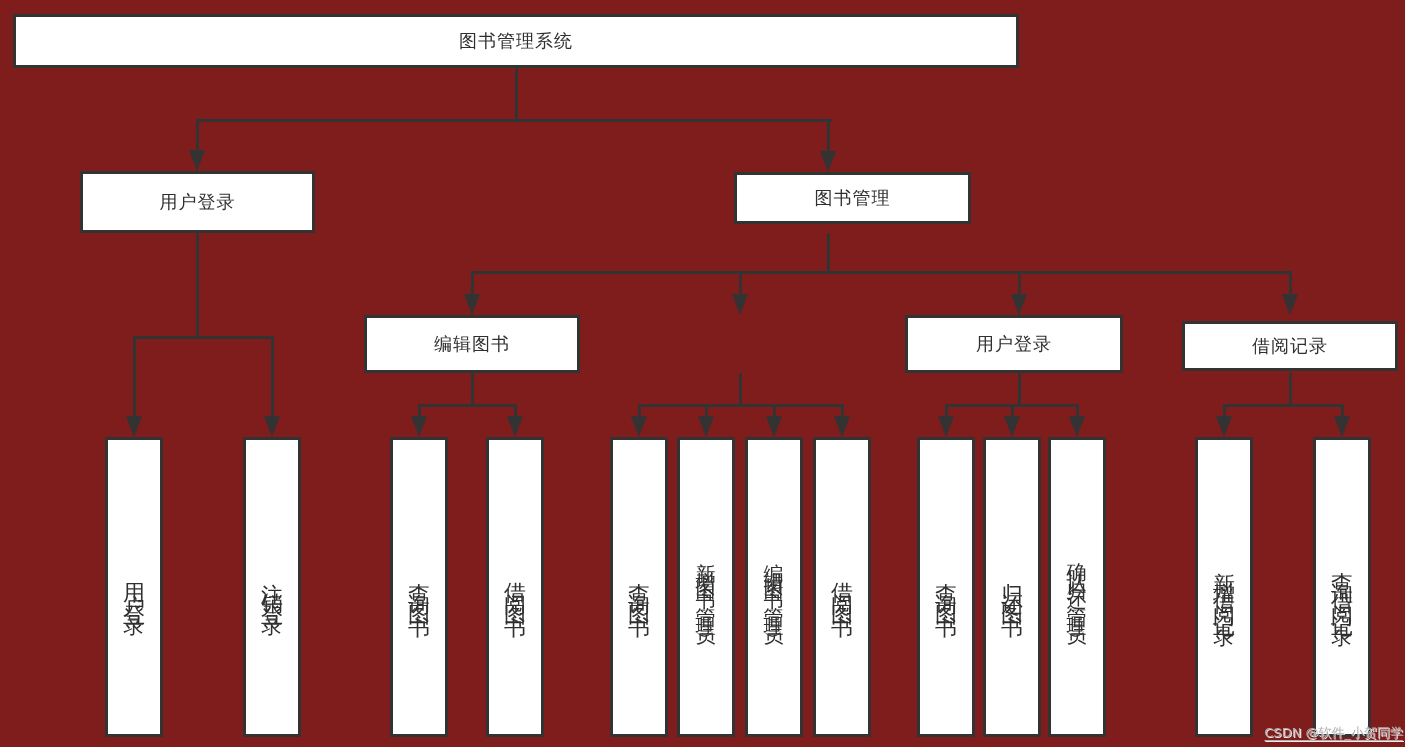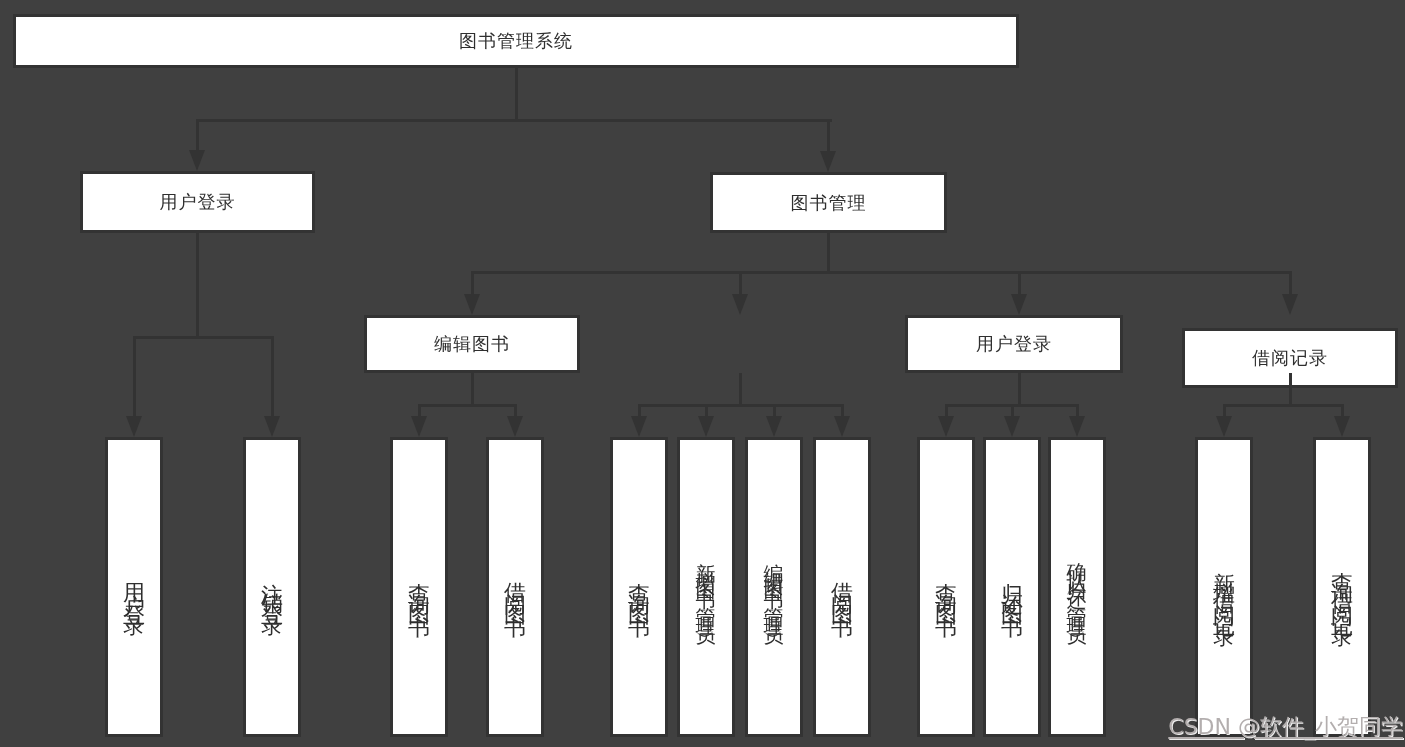--- a/index.html
+++ b/index.html
@@ -1,17 +1,17 @@
 <!DOCTYPE html>
 <html><head>
 <meta charset="utf-8">
 <style>
   html,body{margin:0;padding:0;background:#fff;}
   .canvas{
-    position:relative;width:1405px;height:747px;background:#404040;
+    position:relative;width:1405px;height:747px;background:#7f1d1d;
     font-family:"DejaVu Sans",sans-serif;overflow:hidden;
   }
   .box{
     position:absolute;box-sizing:border-box;border:3px solid #333333;background:#ffffff;
     display:flex;align-items:center;justify-content:center;
     color:#2f2f2f;font-size:18px;letter-spacing:1px;white-space:nowrap;
   }
   .vbox{
     position:absolute;box-sizing:border-box;border:3px solid #333333;background:#ffffff;
     width:58px;height:300px;top:437px;
@@ -24,21 +24,21 @@
   .vtext.small{font-size:20px;letter-spacing:9px;}
   .vl{position:absolute;width:3px;background:#333333;}
   .hl{position:absolute;height:3px;background:#333333;}
   .arrow{
     position:absolute;width:0;height:0;
     border-left:8px solid transparent;border-right:8px solid transparent;
     border-top:21px solid #333333;
   }
   .watermark{
     position:absolute;right:2px;bottom:5px;z-index:5;
-    color:#b3aeae;font-size:22px;text-decoration:underline;text-underline-offset:3px;
+    color:#b3aeae;font-size:13px;text-decoration:underline;text-underline-offset:3px;
     text-shadow:1px 1px 0 rgba(255,255,255,0.9);
     font-family:"DejaVu Sans",sans-serif;white-space:nowrap;
   }
 </style>
 </head>
 <body>
 
 <div class="canvas">
 
   <div class="box" style="left:13px;top:14px;width:1006px;height:54px;">
@@ -48,21 +48,21 @@
   <div class="vl" style="left:515px;top:68px;height:52px;"></div>
   <div class="hl" style="left:196px;top:119px;width:636px;"></div>
   <div class="vl" style="left:196px;top:119px;height:32px;"></div>
   <div class="arrow" style="left:189px;top:150px;"></div>
   <div class="vl" style="left:827px;top:119px;height:33px;"></div>
   <div class="arrow" style="left:820px;top:151px;"></div>
 
   <div class="box" style="left:80px;top:171px;width:235px;height:62px;">
     <span>用户登录</span>
   </div>
-  <div class="box" style="left:710px;top:172px;width:237px;height:61px;">
+  <div class="box" style="left:734px;top:172px;width:237px;height:52px;">
     <span>图书管理</span>
   </div>
 
   <div class="vl" style="left:196px;top:233px;height:106px;"></div>
   <div class="hl" style="left:133px;top:336px;width:141px;"></div>
   <div class="vl" style="left:133px;top:336px;height:81px;"></div>
   <div class="arrow" style="left:126px;top:416px;"></div>
   <div class="vl" style="left:271px;top:336px;height:81px;"></div>
   <div class="arrow" style="left:264px;top:416px;"></div>
 
@@ -76,21 +76,21 @@
   <div class="arrow" style="left:1011px;top:294px;"></div>
   <div class="vl" style="left:1289px;top:271px;height:24px;"></div>
   <div class="arrow" style="left:1282px;top:294px;"></div>
 
   <div class="box" style="left:364px;top:315px;width:216px;height:58px;">
     <span>编辑图书</span>
   </div>
   <div class="box" style="left:905px;top:315px;width:218px;height:58px;">
     <span>用户登录</span>
   </div>
-  <div class="box" style="left:1182px;top:328px;width:216px;height:60px;font-family:Liberation Mono, monospace;">
+  <div class="box" style="left:1182px;top:321px;width:216px;height:50px;font-family:Liberation Mono, monospace;">
     <span>借阅记录</span>
   </div>
 
   <div class="vl" style="left:471px;top:373px;height:34px;"></div>
   <div class="hl" style="left:418px;top:404px;width:99px;"></div>
   <div class="vl" style="left:418px;top:404px;height:13px;"></div>
   <div class="arrow" style="left:411px;top:416px;"></div>
   <div class="vl" style="left:514px;top:404px;height:13px;"></div>
   <div class="arrow" style="left:507px;top:416px;"></div>
 

